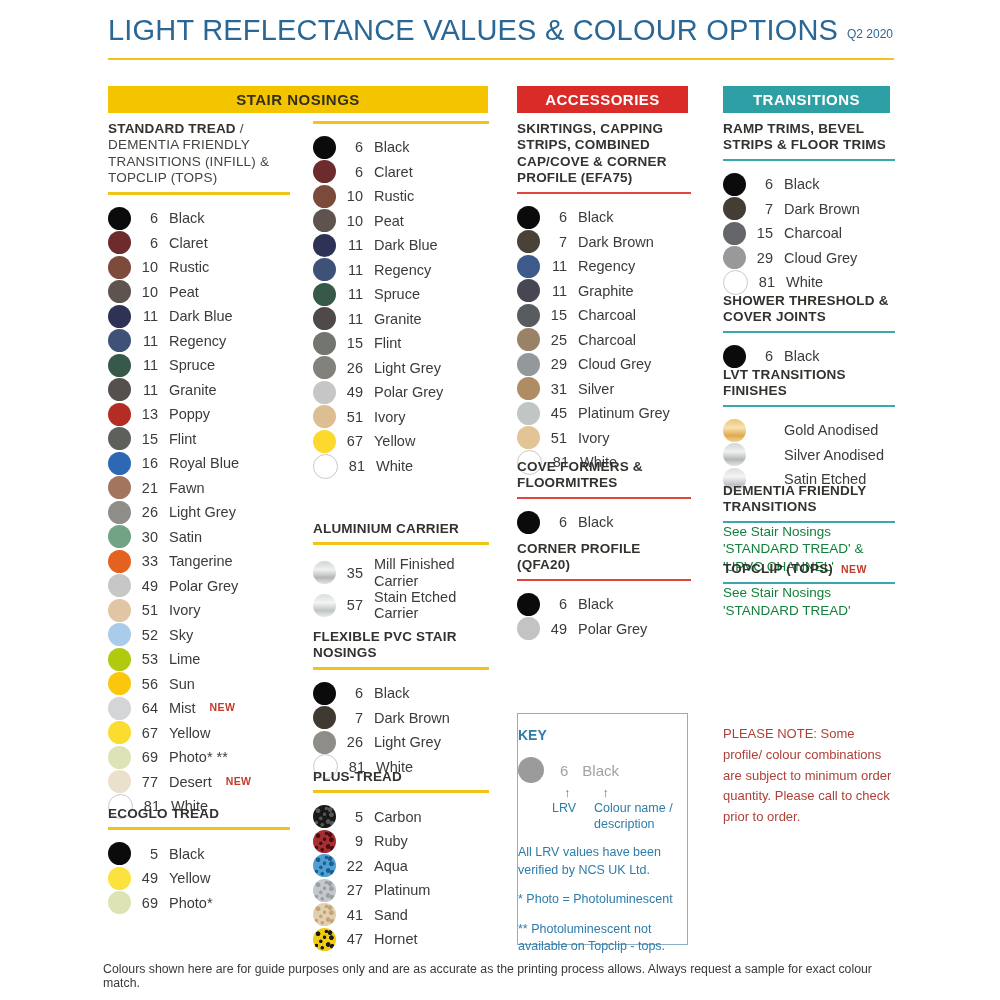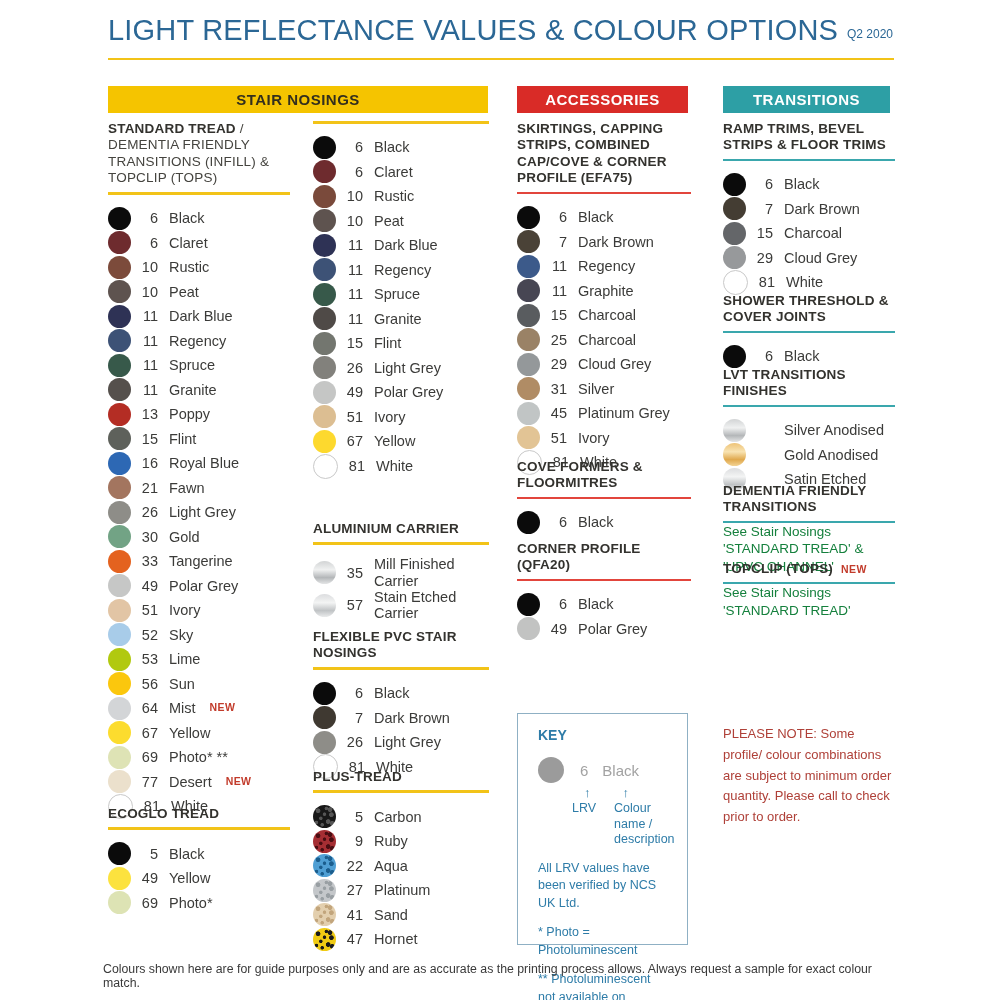--- a/index.html
+++ b/index.html
@@ -24,21 +24,21 @@
   .rule.r{background:#e2453c;height:2px;}
   .rule.t{background:#3aa7ad;height:2px;}
   .list{margin-top:11px;}
   .row{display:flex;align-items:center;min-height:24.5px;line-height:1.12;}
   .swatch{width:23px;height:23px;border-radius:50%;flex:none;}
   .lrv{width:27px;text-align:right;font-size:14.5px;flex:none;}
   .nm{margin-left:11px;font-size:14.5px;}
   .new{margin-left:14px;font-size:10.5px;font-weight:700;color:#c23b2b;letter-spacing:.4px;}
   .see-text{margin-top:0;font-size:13.5px;line-height:1.3;color:#15803d;}
   .key-box{position:absolute;left:517px;top:713px;width:171px;height:232px;
-           border:1px solid #8fb0c4;box-sizing:border-box;padding:13px 20px;
+           border:1px solid #8fb0c4;box-sizing:border-box;padding:13px 0;
            color:#2e7ca8;font-size:12.5px;}
   .key-title{font-size:14px;font-weight:700;margin-bottom:14px;}
   .key-sample{display:flex;align-items:center;text-align:right;}
   .key-dot{width:26px;height:26px;border-radius:50%;background:#9b9b9b;flex:none;}
   .key-sample-text{margin-left:16px;font-size:15px;color:#a2a2a2;}
   .key-sample-text .sp{display:inline-block;width:14px;}
   .key-arrows{display:flex;margin-top:2px;font-size:13px;}
   .key-arrows .a1{margin-left:46px;}
   .key-arrows .a2{margin-left:32px;}
   .key-labels{display:flex;margin-top:1px;line-height:1.25;}
@@ -127,21 +127,21 @@
           <span class="nm">Fawn</span>
         </div>
         <div class="row">
           <span class="swatch" style="background: rgb(142, 141, 136);"></span>
           <span class="lrv">26</span>
           <span class="nm">Light Grey</span>
         </div>
         <div class="row">
           <span class="swatch" style="background: rgb(114, 163, 133);"></span>
           <span class="lrv">30</span>
-          <span class="nm">Gold</span>
+          <span class="nm">Satin</span>
         </div>
         <div class="row">
           <span class="swatch" style="background: rgb(228, 98, 31);"></span>
           <span class="lrv">33</span>
           <span class="nm">Tangerine</span>
         </div>
         <div class="row">
           <span class="swatch" style="background: rgb(198, 199, 198);"></span>
           <span class="lrv">49</span>
           <span class="nm">Polar Grey</span>
@@ -527,28 +527,28 @@
           <span class="nm">Black</span>
         </div>
       </div>
   </section>
 
   <section class="sec" style="left:723px;top:367px;width:172px;">
     <h3><span>LVT TRANSITIONS FINISHES</span></h3>
     <div class="rule t"></div>
     <div class="list">
         <div class="row">
+          <span class="swatch" style="background: linear-gradient(rgb(238, 195, 119) 0%, rgb(248, 227, 178) 38%, rgb(224, 169, 78) 72%, rgb(243, 211, 148) 100%);"></span>
+          <span class="lrv"></span>
+          <span class="nm">Gold Anodised</span>
+        </div>
+        <div class="row">
           <span class="swatch" style="background: linear-gradient(rgb(210, 212, 213) 0%, rgb(240, 241, 241) 38%, rgb(180, 183, 185) 72%, rgb(228, 229, 230) 100%);"></span>
           <span class="lrv"></span>
           <span class="nm">Silver Anodised</span>
-        </div>
-        <div class="row">
-          <span class="swatch" style="background: linear-gradient(rgb(238, 195, 119) 0%, rgb(248, 227, 178) 38%, rgb(224, 169, 78) 72%, rgb(243, 211, 148) 100%);"></span>
-          <span class="lrv"></span>
-          <span class="nm">Gold Anodised</span>
         </div>
         <div class="row">
           <span class="swatch" style="background: linear-gradient(rgb(220, 221, 223) 0%, rgb(243, 244, 244) 38%, rgb(192, 195, 197) 72%, rgb(234, 235, 236) 100%);"></span>
           <span class="lrv"></span>
           <span class="nm">Satin Etched</span>
         </div>
       </div>
   </section>
 
   <section class="sec" style="left:723px;top:483px;width:172px;">

